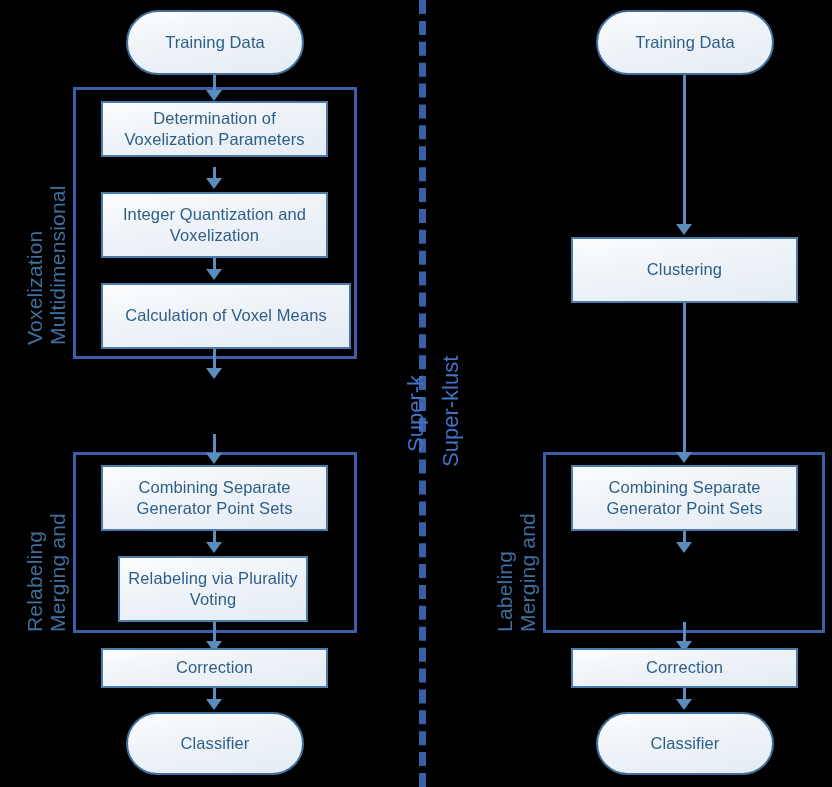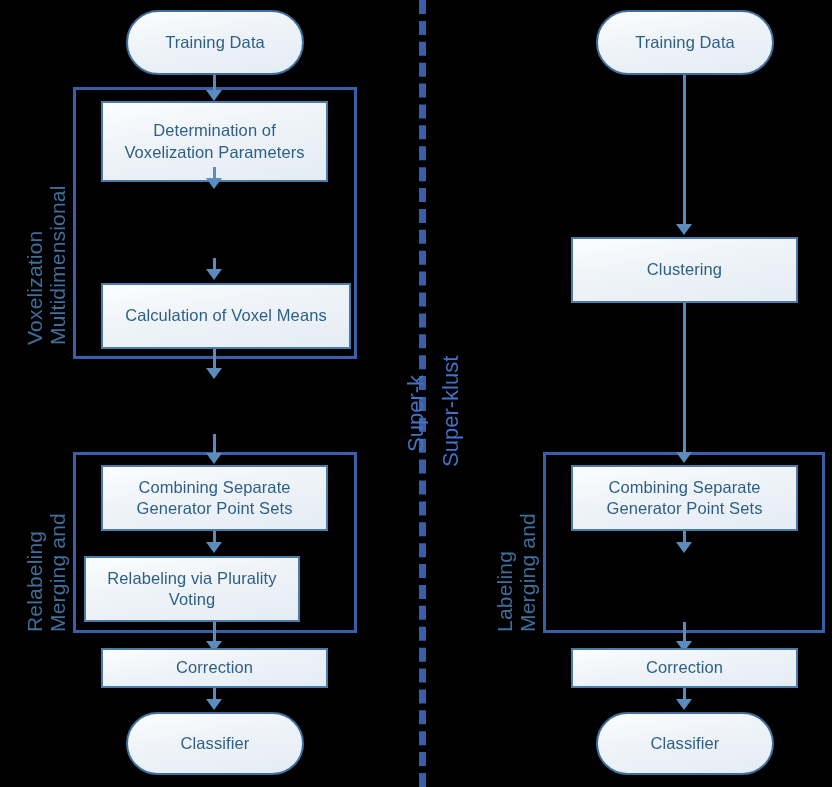--- a/index.html
+++ b/index.html
@@ -109,44 +109,45 @@
   <div class="vlabel bold" style="left: 24px; top: 632px; white-space: normal; display: flex; flex-direction: column-reverse; align-items: flex-start; line-height: 1.08;">
       <div style="white-space: nowrap;">Merging and</div>
       <div style="white-space: nowrap;">Relabeling</div>
     </div>
 
   <div class="node terminator" style="left:126px; top:10px; width:178px; height:65px;">Training Data</div>
 
   <div class="conn conn-line" style="left:213px; top:75px; height:18px;"></div>
   <div class="conn-head" style="left:206px; top:90px;"></div>
 
-  <div class="node" style="left:101px; top:101px; width:227px; height:81px;">Determination of Voxelization Parameters</div>
+  <div class="node" style="left:101px; top:101px; width:227px; height:56px;">Determination of Voxelization Parameters</div>
 
   <div class="conn conn-line" style="left:213px; top:167px; height:14px;"></div>
   <div class="conn-head" style="left:206px; top:178px;"></div>
 
+  <div class="node" style="left:101px; top:192px; width:227px; height:66px;">Integer Quantization and Voxelization</div>
 
   <div class="conn conn-line" style="left:213px; top:258px; height:14px;"></div>
   <div class="conn-head" style="left:206px; top:269px;"></div>
 
   <div class="node" style="left:101px; top:283px; width:250px; height:66px;">Calculation of Voxel Means</div>
 
   <div class="conn conn-line" style="left:213px; top:349px; height:22px;"></div>
   <div class="conn-head" style="left:206px; top:368px;"></div>
 
 
   <div class="conn conn-line" style="left:213px; top:434px; height:22px;"></div>
   <div class="conn-head" style="left:206px; top:453px;"></div>
 
   <div class="node" style="left:101px; top:465px; width:227px; height:66px;">Combining Separate Generator Point Sets</div>
 
   <div class="conn conn-line" style="left:213px; top:531px; height:14px;"></div>
   <div class="conn-head" style="left:206px; top:542px;"></div>
 
-  <div class="node" style="left:84px; top:556px; width:216px; height:66px;">Relabeling via Plurality Voting</div>
+  <div class="node" style="left:118px; top:556px; width:190px; height:66px;">Relabeling via Plurality Voting</div>
 
   <div class="conn conn-line" style="left:213px; top:622px; height:22px;"></div>
   <div class="conn-head" style="left:206px; top:641px;"></div>
 
   <div class="node" style="left:101px; top:648px; width:227px; height:40px;">Correction</div>
 
   <div class="conn conn-line" style="left:213px; top:688px; height:14px;"></div>
   <div class="conn-head" style="left:206px; top:699px;"></div>
 
   <div class="node terminator" style="left:126px; top:712px; width:178px; height:63px;">Classifier</div>

